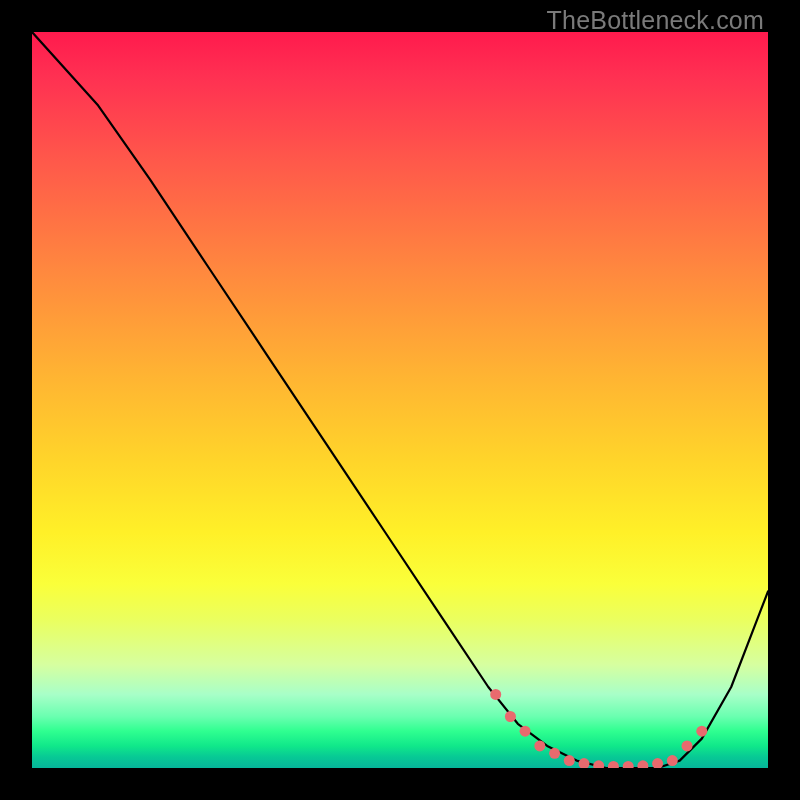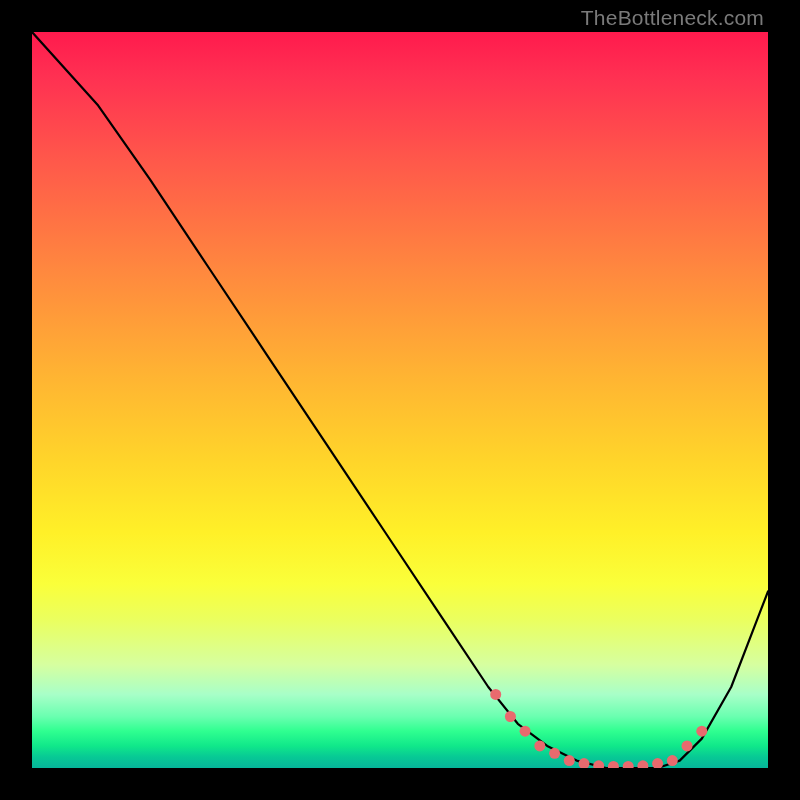--- a/index.html
+++ b/index.html
@@ -40,21 +40,21 @@
       #10e88a 97%,
       #07c995 98.5%,
       #06b59a 100%
     );
   }
   .watermark {
     position: absolute;
     top: 6px;
     right: 36px;
     color: #7a7a7a;
-    font-size: 21px;
+    font-size: 25px;
     font-weight: 500;
     letter-spacing: 0.2px;
     user-select: none;
   }
   svg.curve {
     position: absolute;
     left: 0;
     top: 0;
     width: 736px;
     height: 736px;

